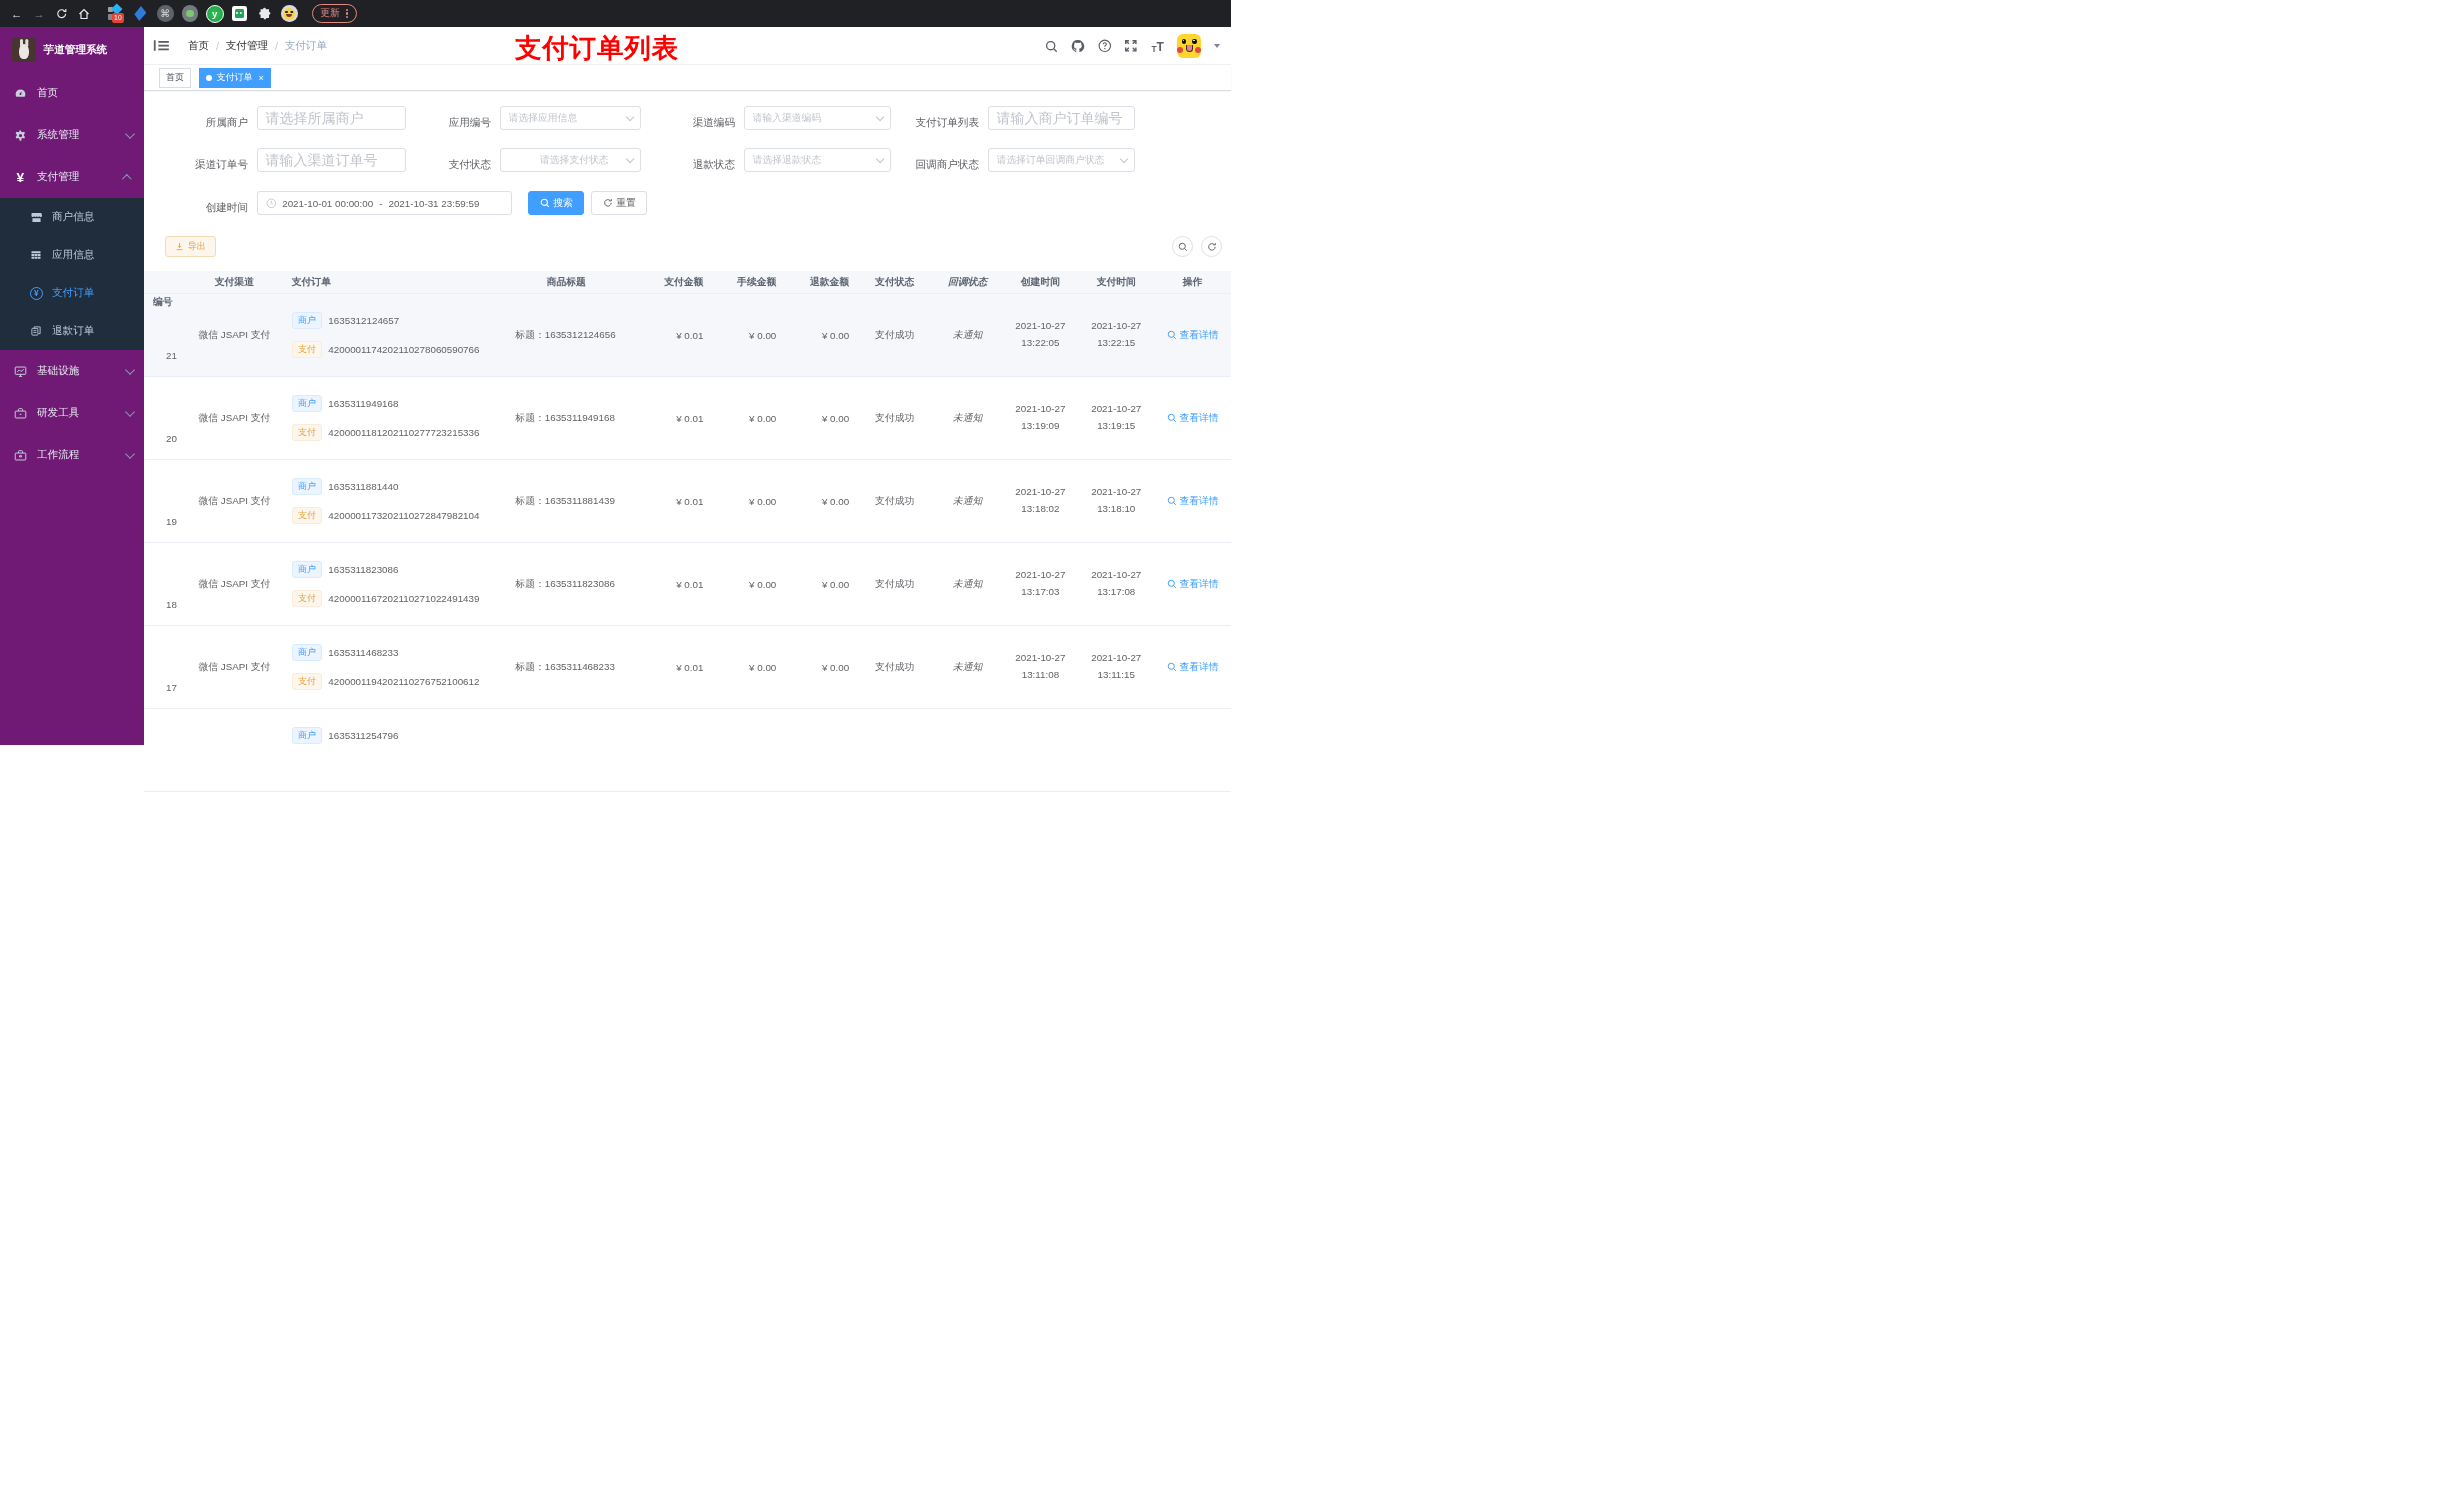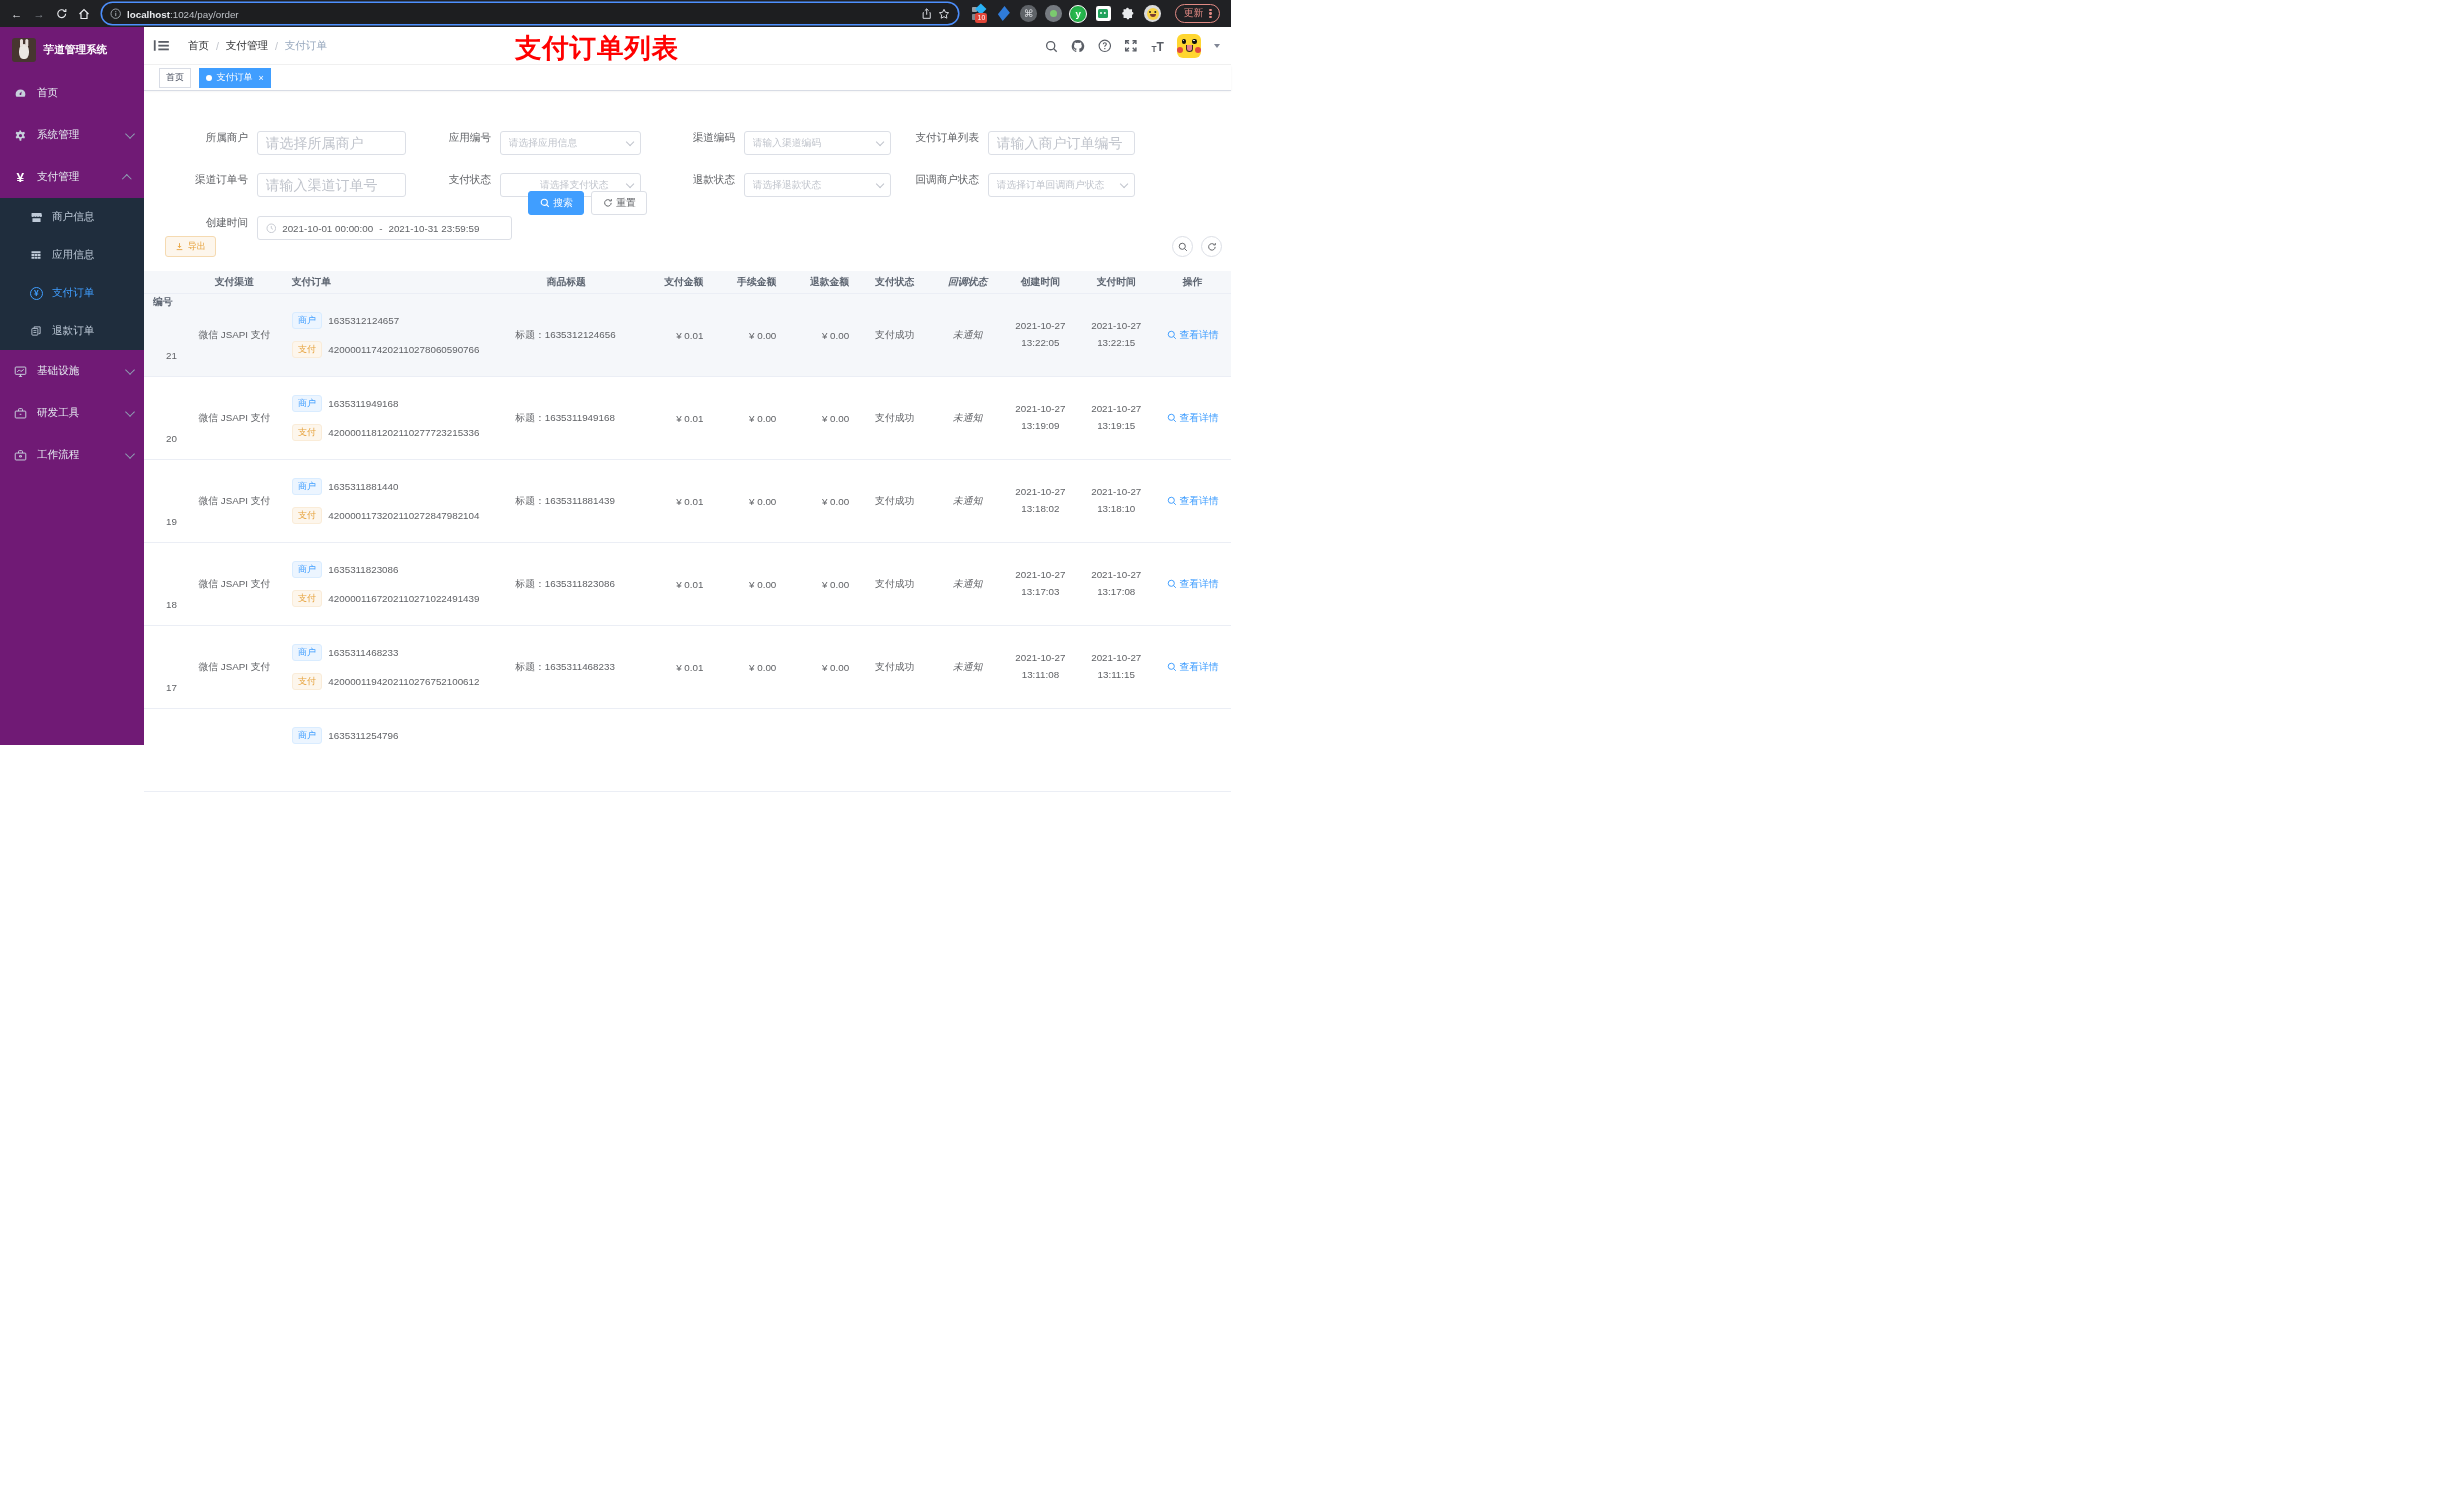--- a/index.html
+++ b/index.html
@@ -98,21 +98,21 @@
   
   #tagsbar{position:absolute;left:0;top:38px;width:1087px;height:26px;background:#fff;border-bottom:0.8px solid #d8dce5;
     box-shadow:0 0.8px 2.3px rgba(0,0,0,.06);}
   .tag-item{position:absolute;top:3px;height:19.7px;display:inline-flex;align-items:center;gap:4.5px;padding:0 6px;
     border:0.8px solid #d8dce5;background:#fff;color:#495060;font-size:9px;cursor:pointer;}
   .tag-item.active{background:#409EFF;border-color:#409EFF;color:#fff;}
   .tag-item .dot{width:6px;height:6px;border-radius:50%;background:#fff;}
   .tag-item .x{font-size:9px;margin-left:1.5px;}
 
   
-  .ffield{position:absolute;height:24px;display:flex;align-items:flex-start;margin-top:25px;}
+  .ffield{position:absolute;height:24px;display:flex;align-items:flex-end;}
   .flabel{display:inline-block;text-align:right;font-size:10.6px;color:#606266;padding-right:9px;flex:none;}
   .fctl{height:24px;border:0.8px solid #dcdfe6;border-radius:3px;background:#fff;display:flex;align-items:center;
     padding:0 7.6px;font-size:9.8px;color:#606266;position:relative;}
   .fctl input{border:none;outline:none;width:100%;font-size:14px;color:#606266;font-family:inherit;background:transparent;}
   .fctl input::placeholder{color:#c0c4cc;}
   .fctl .ph{color:#c0c4cc;flex:1;white-space:nowrap;overflow:hidden;}
   .selchev{width:6px;height:6px;border-right:1px solid #c0c4cc;border-bottom:1px solid #c0c4cc;
     transform:rotate(45deg) translateY(-1.5px);flex:none;margin-left:4.5px;}
   .daterange{gap:6px;}
   .daterange .dval{color:#606266;white-space:nowrap;}
@@ -158,36 +158,20 @@
     <svg width="11.4" height="11.4" viewBox="0 0 16 16">
         <path d="M13.5 8a5.5 5.5 0 1 1-1.7-4" fill="none" stroke="#e8eaed" stroke-width="1.6"></path>
         <path d="M13.8 1.5v3.2h-3.2" fill="none" stroke="#e8eaed" stroke-width="1.6"></path>
       </svg>
   </div>
   <div class="bnav">
     <svg width="12" height="12" viewBox="0 0 16 16">
         <path d="M2 8 8 2l6 6M4 7v7h8V7" fill="none" stroke="#e8eaed" stroke-width="1.6"></path>
       </svg>
   </div>
-  <div id="urlbar">
-    <svg width="11.4" height="11.4" viewBox="0 0 16 16">
-        <circle cx="8" cy="8" r="6.6" fill="none" stroke="#9aa0a6" stroke-width="1.4"></circle>
-        <rect x="7.3" y="7" width="1.5" height="4.4" fill="#9aa0a6"></rect>
-        <rect x="7.3" y="4.4" width="1.5" height="1.5" fill="#9aa0a6"></rect>
-      </svg>
-    <span><span class="host">localhost</span><span class="rest">:1024/pay/order</span></span>
-    <span class="spacer"></span>
-    <svg width="11.4" height="11.4" viewBox="0 0 16 16">
-        <path d="M8 1.5v8M5.3 3.8 8 1.2l2.7 2.6" fill="none" stroke="#dadce0" stroke-width="1.4"></path>
-        <path d="M4 6.5H3v8h10v-8h-1" fill="none" stroke="#dadce0" stroke-width="1.4"></path>
-      </svg>
-    <svg width="12" height="12" viewBox="0 0 16 16">
-        <path d="M8 1.8l1.9 3.9 4.3.6-3.1 3 .7 4.3L8 11.6l-3.8 2 .7-4.3-3.1-3 4.3-.6z" fill="none" stroke="#dadce0" stroke-width="1.3"></path>
-      </svg>
-  </div>
   <div class="exts">
     <div class="ext">
       <span class="sq1"></span>
         <span class="sq2"></span>
         <span class="diam"></span>
       <span class="badge">10</span>
     </div>
     <div class="ext">
         <span class="kite"></span>
       </div>

